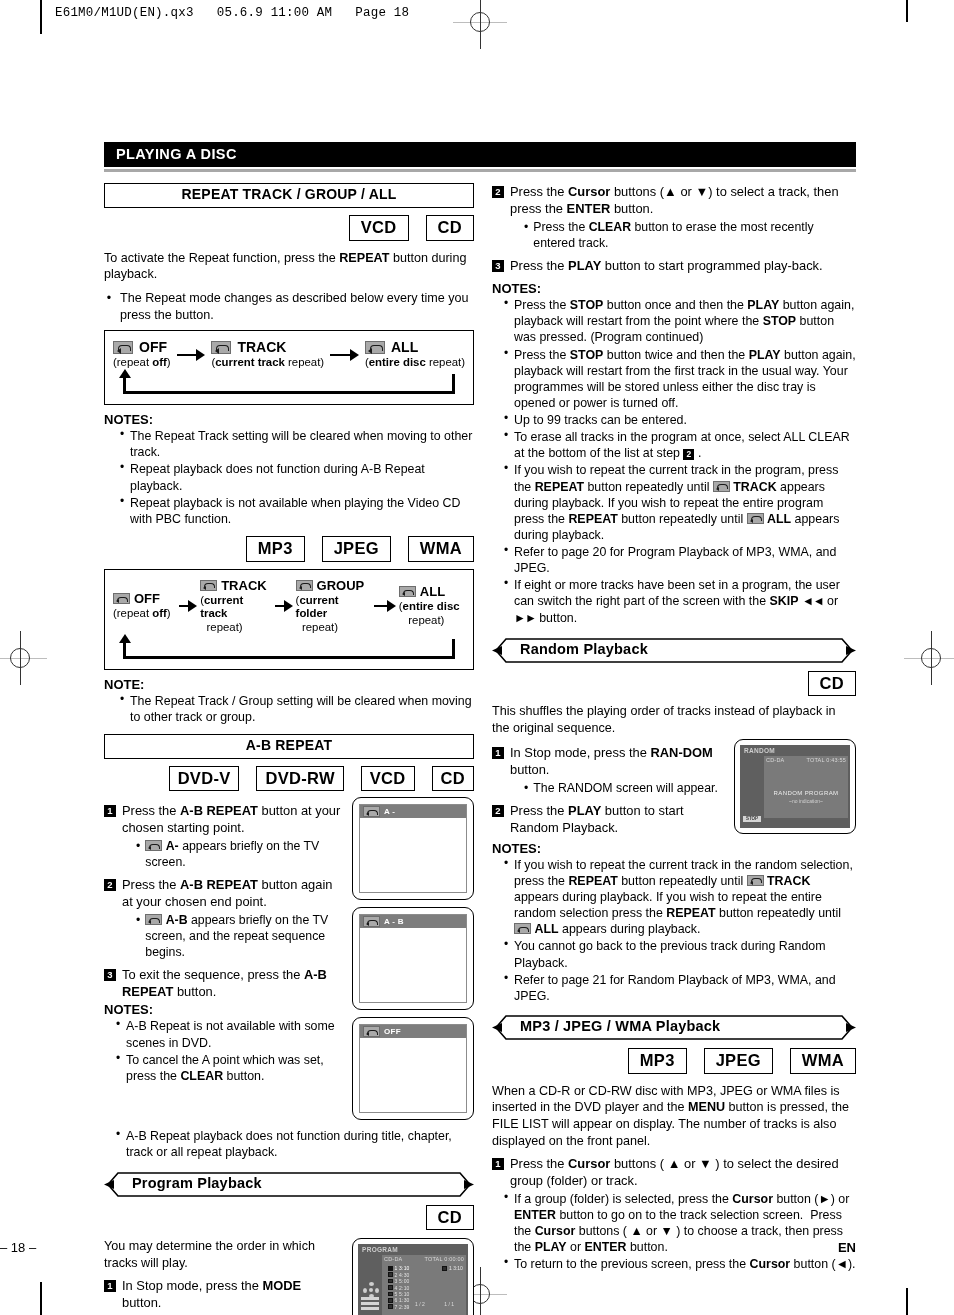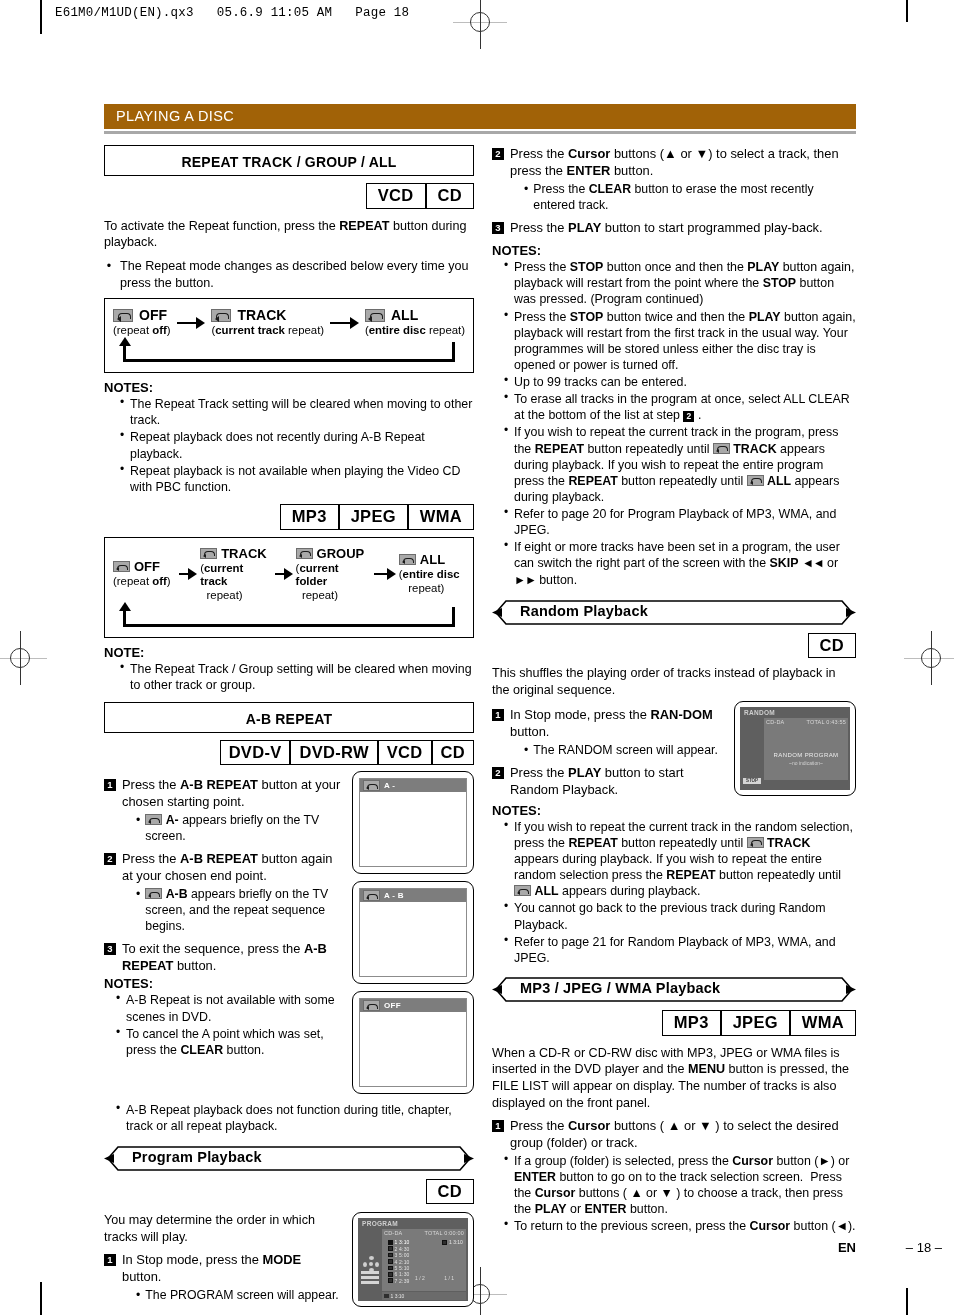--- a/index.html
+++ b/index.html
@@ -26,39 +26,39 @@
     font-family:"Liberation Mono", monospace;
     font-size:12.5px; letter-spacing:0.2px; white-space:pre;
   }
 
   .frame-v-left  { position:absolute; left:40px; top:0px;  width:1.5px; height:30px; background:#111; }
 
   
   .page { position:absolute; left:104px; top:104px; width:752px; }
 
   .section-bar {
-    background:#a16207; color:#fff;
-    font-size:14.5px; font-weight:normal; letter-spacing:0.4px;
-    padding:3px 0 4px 12px; line-height:1.25;
+    background:#000000; color:#fff;
+    font-size:14.5px; font-weight:bold; letter-spacing:0.4px;
+    padding:3px 0 4px 12px; line-height:1.25;margin-top:38px;
   }
   .section-bar-underline { height:3px; background:#a8a8a8; margin-top:2px; }
 
   .cols { display:flex; gap:18px; margin-top:11px; }
   .col-left  { width:370px; }
   .col-right { width:364px; }
 
   
   .title-box {
     border:1.5px solid #000; text-align:center;
     font-size:14px; font-weight:bold; letter-spacing:0.2px;
-    padding:8px 0 4px; line-height:1.2;
-  }
-
-  
-  .chips { display:flex; justify-content:flex-end; gap:0; margin-top:7px; }
+    padding:2px 0 4px; line-height:1.2;
+  }
+
+  
+  .chips { display:flex; justify-content:flex-end; gap:17px; margin-top:7px; }
   .chip {
     border:1.7px solid #000; font-weight:bold; font-size:16.5px;
     padding:1px 11px 2px; line-height:1.25; letter-spacing:0.3px;
   }
   .chip.wide { padding:1px 8px 2px; }
 
   p.body { font-size:12.6px; line-height:1.33; margin:9px 0 0; }
   p.body.tight { margin-top:7px; }
 
   .bul { display:flex; gap:6px; font-size:12.6px; line-height:1.33; margin-top:7px; }
@@ -182,21 +182,21 @@
 
   
   .ribbon { position:relative; height:27px; margin-top:10px; }
   .ribbon svg { position:absolute; left:0; top:0; }
   .ribbon .rlabel {
     position:absolute; left:28px; top:4px; font-size:14.5px; font-weight:bold; letter-spacing:0.2px;
   }
 
   
   .footer-page {
-    position:absolute; left:0; right:12px; bottom:60px; text-align:right; font-size:13px;
+    position:absolute; left:0; right:5px; bottom:60px; text-align:left; font-size:13px;
   }
   .footer-en { position:absolute; right:98px; bottom:60px; font-size:13px; font-weight:bold; }
 
   b { font-weight:bold; }
   .stepinline {
     display:inline-block; width:11px; height:11px; background:#000; color:#fff;
     font-size:8.5px; font-weight:bold; line-height:11px; text-align:center; vertical-align:0px;
   }
   .skipicon { letter-spacing:-1px; font-size:12px; }
 </style>
@@ -223,21 +223,21 @@
   <div class="hl"></div>
     <div class="vl"></div>
     <div class="circ"></div>
 </div>
 <div class="reg" style="left:467px; top:1281px;">
   <div class="hl"></div>
     <div class="vl"></div>
     <div class="circ"></div>
 </div>
 
-<div class="file-header">E61M0/M1UD(EN).qx3   05.6.9 11:05 AM   Page 18</div>
+<div class="file-header">E61M0/M1UD(EN).qx3   05.6.9 11:00 AM   Page 18</div>
 
 <div class="page">
 
   <div class="section-bar">PLAYING A DISC</div>
   <div class="section-bar-underline"></div>
 
   <div class="cols">
 
     <div class="col-left">
 
@@ -293,21 +293,21 @@
           <div class="hbar"></div>
             <div class="rstem"></div>
             <div class="lstem"></div>
             <div class="lhead"></div>
         </div>
       </div>
 
       <div class="notes-h">NOTES:</div>
       <ul class="notes">
         <li>The Repeat Track setting will be cleared when moving to other track.</li>
-        <li>Repeat playback does not recently during A-B Repeat playback.</li>
+        <li>Repeat playback does not function during A-B Repeat playback.</li>
         <li>Repeat playback is not available when playing the Video CD with PBC function.</li>
       </ul>
 
       <div class="chips" style="margin-top:9px;">
         <div class="chip">MP3</div>
         <div class="chip">JPEG</div>
         <div class="chip">WMA</div>
       </div>
 
       <div class="flow-box">

